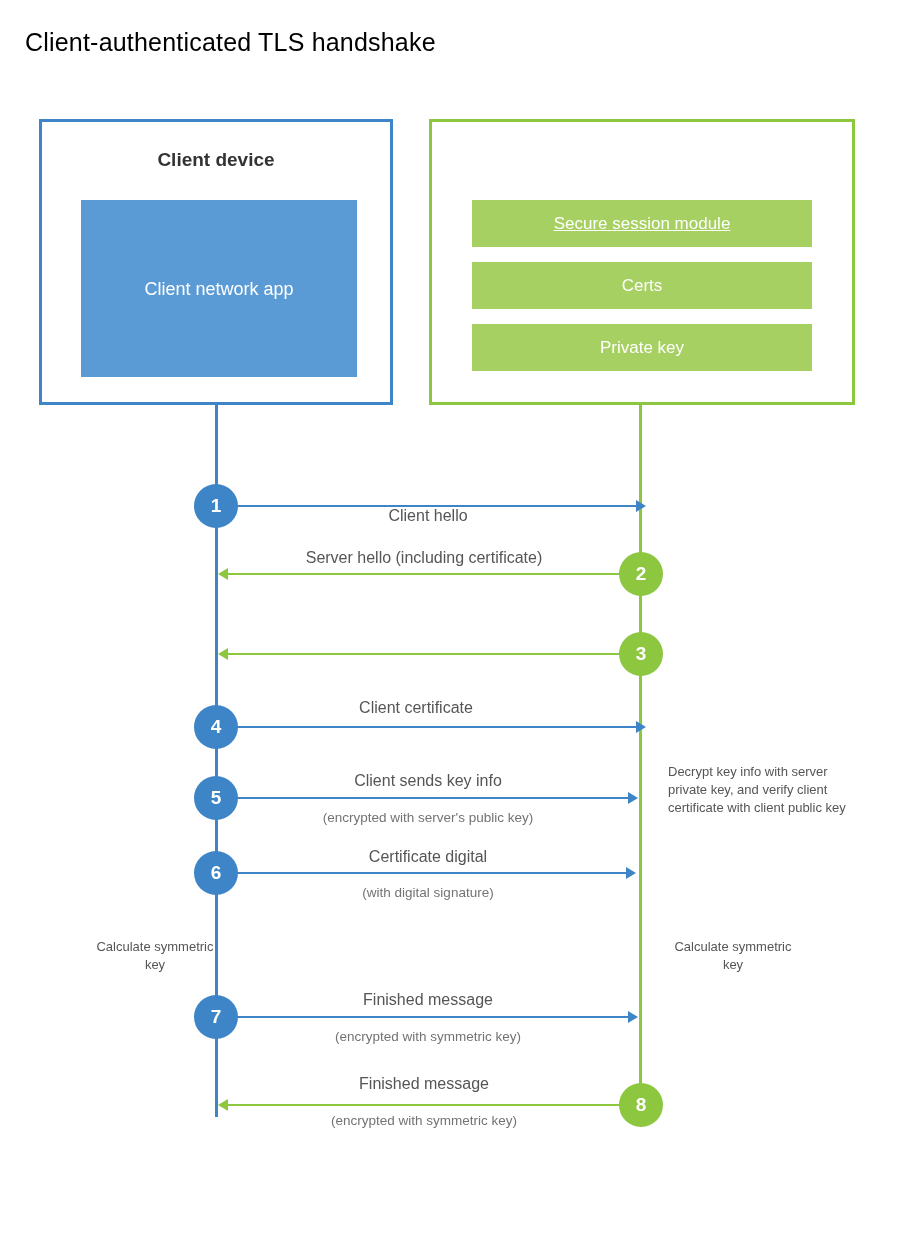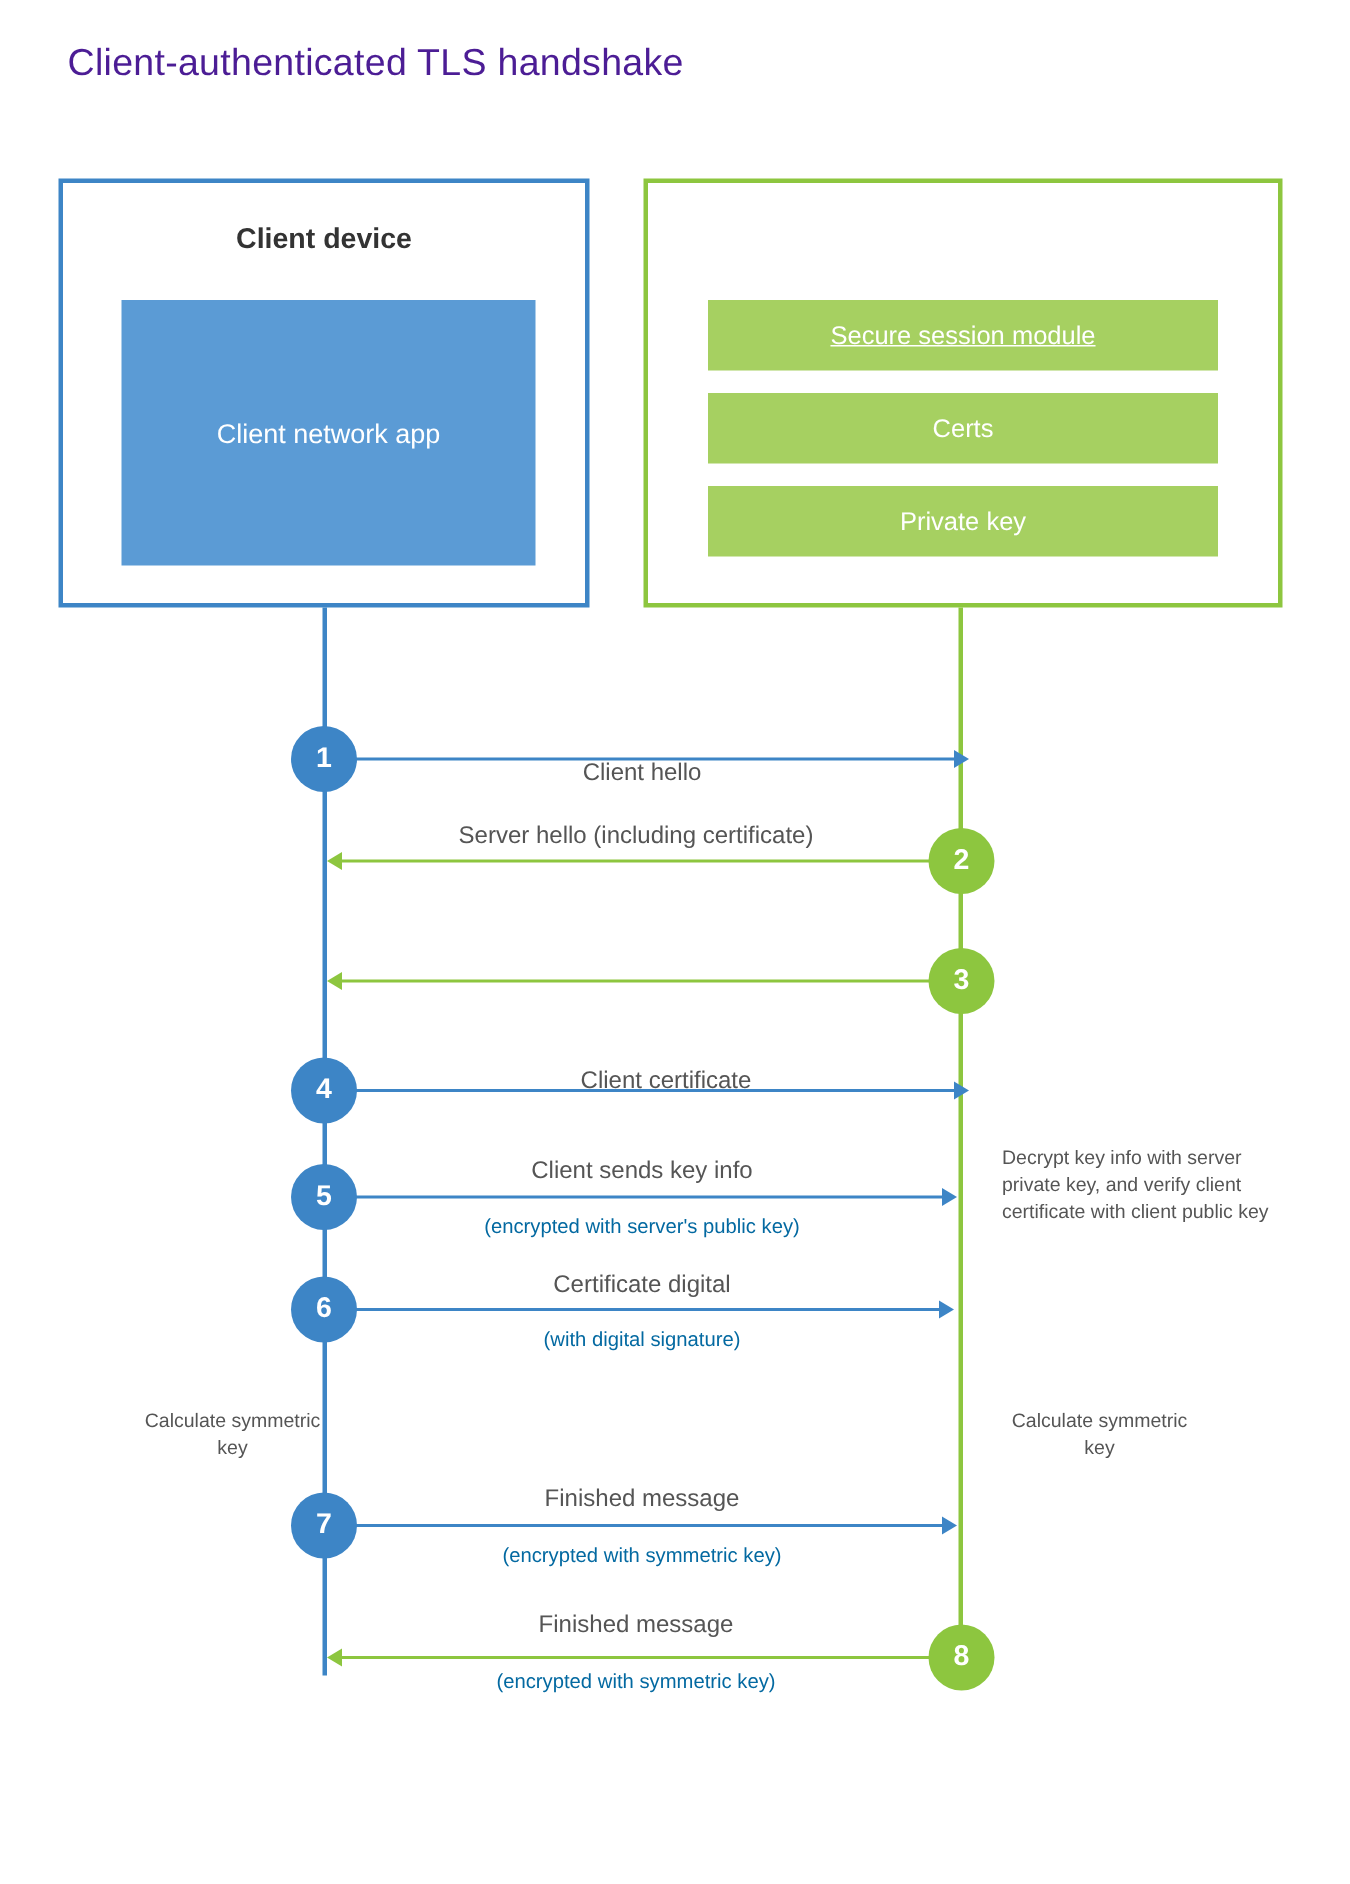--- a/index.html
+++ b/index.html
@@ -13,25 +13,25 @@
   }
   #canvas {
     position: relative;
     width: 900px;
     height: 1256px;
     overflow: hidden;
     background: #ffffff;
   }
   #title {
     position: absolute;
-    left: 45px;
+    left: 25px;
     top: 28px;
     font-size: 25px;
     font-weight: 400;
-    color: #4c1d95;
+    color: #000000;
     letter-spacing: 0.2px;
   }
 
   
   .actor-box {
     position: absolute;
     background: #ffffff;
     box-sizing: border-box;
   }
   #client-box {
@@ -147,21 +147,21 @@
     position: absolute;
     text-align: center;
     font-size: 16px;
     color: #555555;
     white-space: nowrap;
   }
   .msg-sub {
     position: absolute;
     text-align: center;
     font-size: 13.5px;
-    color: #0369a1;
+    color: #737373;
     white-space: nowrap;
   }
   .side-note {
     position: absolute;
     font-size: 13px;
     line-height: 18px;
     color: #555555;
   }
 </style>
 </head>
@@ -195,21 +195,21 @@
   <div class="badge badge-green" style="left:619px; top:552px;">2</div>
   <div class="msg-label" style="left:228px; top:549px; width:392px;">Server hello (including certificate)</div>
 
   <div class="arrow-line arrow-green" style="left:228px; top:653px; width:392px;"></div>
   <div class="arrow-head head-left-green" style="left:218px; top:648px;"></div>
   <div class="badge badge-green" style="left:619px; top:632px;">3</div>
 
   <div class="arrow-line arrow-blue" style="left:218px; top:726px; width:420px;"></div>
   <div class="arrow-head head-right-blue" style="left:636px; top:721px;"></div>
   <div class="badge badge-blue" style="left:194px; top:705px;">4</div>
-  <div class="msg-label" style="left:244px; top:699px; width:400px;margin-top:13px;">Client certificate</div>
+  <div class="msg-label" style="left:216px; top:699px; width:400px;">Client certificate</div>
 
   <div class="arrow-line arrow-blue" style="left:218px; top:797px; width:412px;"></div>
   <div class="arrow-head head-right-blue" style="left:628px; top:792px;"></div>
   <div class="badge badge-blue" style="left:194px; top:776px;">5</div>
   <div class="msg-label" style="left:228px; top:772px; width:400px;">Client sends key info</div>
   <div class="msg-sub" style="left:228px; top:810px; width:400px;">(encrypted with server's public key)</div>
 
   <div class="arrow-line arrow-blue" style="left:218px; top:872px; width:410px;"></div>
   <div class="arrow-head head-right-blue" style="left:626px; top:867px;"></div>
   <div class="badge badge-blue" style="left:194px; top:851px;">6</div>

